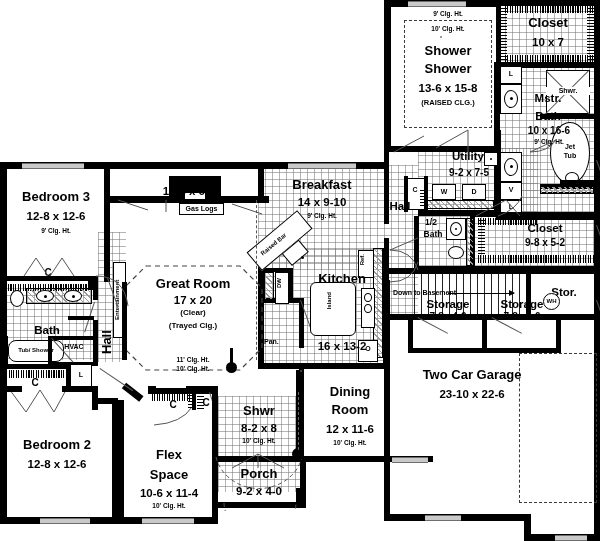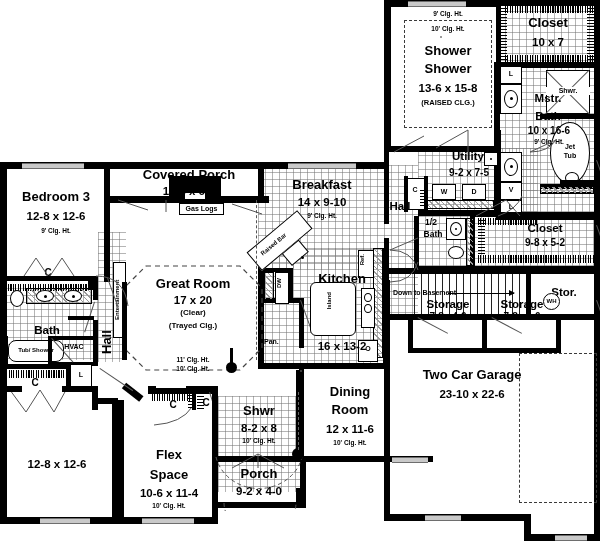--- a/index.html
+++ b/index.html
@@ -354,20 +354,21 @@
   <svg style="position:absolute;left:8px;top:388px;" width="62" height="26">
     <polyline points="2,2 18,24 32,2" fill="none" stroke="#555" stroke-width="1"></polyline>
     <polyline points="32,2 46,24 58,2" fill="none" stroke="#555" stroke-width="1"></polyline>
   </svg>
   <div class="wall" style="left:0px;top:386px;width:22px;height:6px;"></div>
   <div class="wall" style="left:62px;top:386px;width:32px;height:6px;"></div>
 
   <div class="wall" style="left:92px;top:386px;width:6px;height:24px;"></div>
   <div class="wall" style="left:112px;top:400px;width:6px;height:124px;"></div>
   <div class="wall" style="left:92px;top:398px;width:26px;height:6px;"></div>
+  <div class="label nm" style="left:2px;top:438px;width:110px;">Bedroom 2</div>
   <div class="label dim" style="left:2px;top:458px;width:110px;">12-8 x 12-6</div>
 
   <div class="wall" style="left:118px;top:400px;width:6px;height:124px;"></div>
   <div class="wall" style="left:212px;top:390px;width:6px;height:134px;"></div>
   <div class="wall" style="left:118px;top:517px;width:100px;height:7px;"></div>
   <div class="win" style="left:142px;top:518px;width:52px;height:4px;"></div>
   <div class="label nm" style="left:126px;top:448px;width:86px;">Flex</div>
   <div class="label nm" style="left:126px;top:468px;width:86px;">Space</div>
   <div class="label dim" style="left:126px;top:487px;width:86px;">10-6 x 11-4</div>
   <div class="label clg" style="left:126px;top:502px;width:86px;">10' Clg. Ht.</div>
@@ -412,21 +413,20 @@
   </svg>
   <div class="blackblock" style="left:296px;top:488px;width:10px;height:14px;"></div>
 
   <div class="dot" style="left:292px;top:448px;width:12px;height:12px;"></div>
   <div class="dot" style="left:226px;top:362px;width:11px;height:11px;"></div>
   <div class="wall" style="left:230px;top:348px;width:3px;height:16px;"></div>
   <div class="wall" style="left:296px;top:370px;width:3px;height:80px;"></div>
 
   <div class="dashline" style="left:298px;top:392px;width:0;height:58px;border-left:1px dashed #666;border-top:none;border-right:none;border-bottom:none;"></div>
 
-  <div class="label nm" style="left:110px;top:168px;width:158px;">Covered Porch</div>
   <div class="label dim" style="left:110px;top:185px;width:158px;">17-4 x 6-6</div>
 
   <div class="label nm" style="left:262px;top:178px;width:120px;">Breakfast</div>
   <div class="label dim" style="left:262px;top:196px;width:120px;">14 x 9-10</div>
   <div class="label clg" style="left:262px;top:212px;width:120px;">9' Clg. Ht.</div>
 
   <div class="label nm" style="left:300px;top:272px;width:84px;">Kitchen</div>
   <div class="label dim" style="left:300px;top:340px;width:84px;">16 x 13-2</div>
 
   <div class="label nm" style="left:302px;top:385px;width:96px;">Dining</div>

